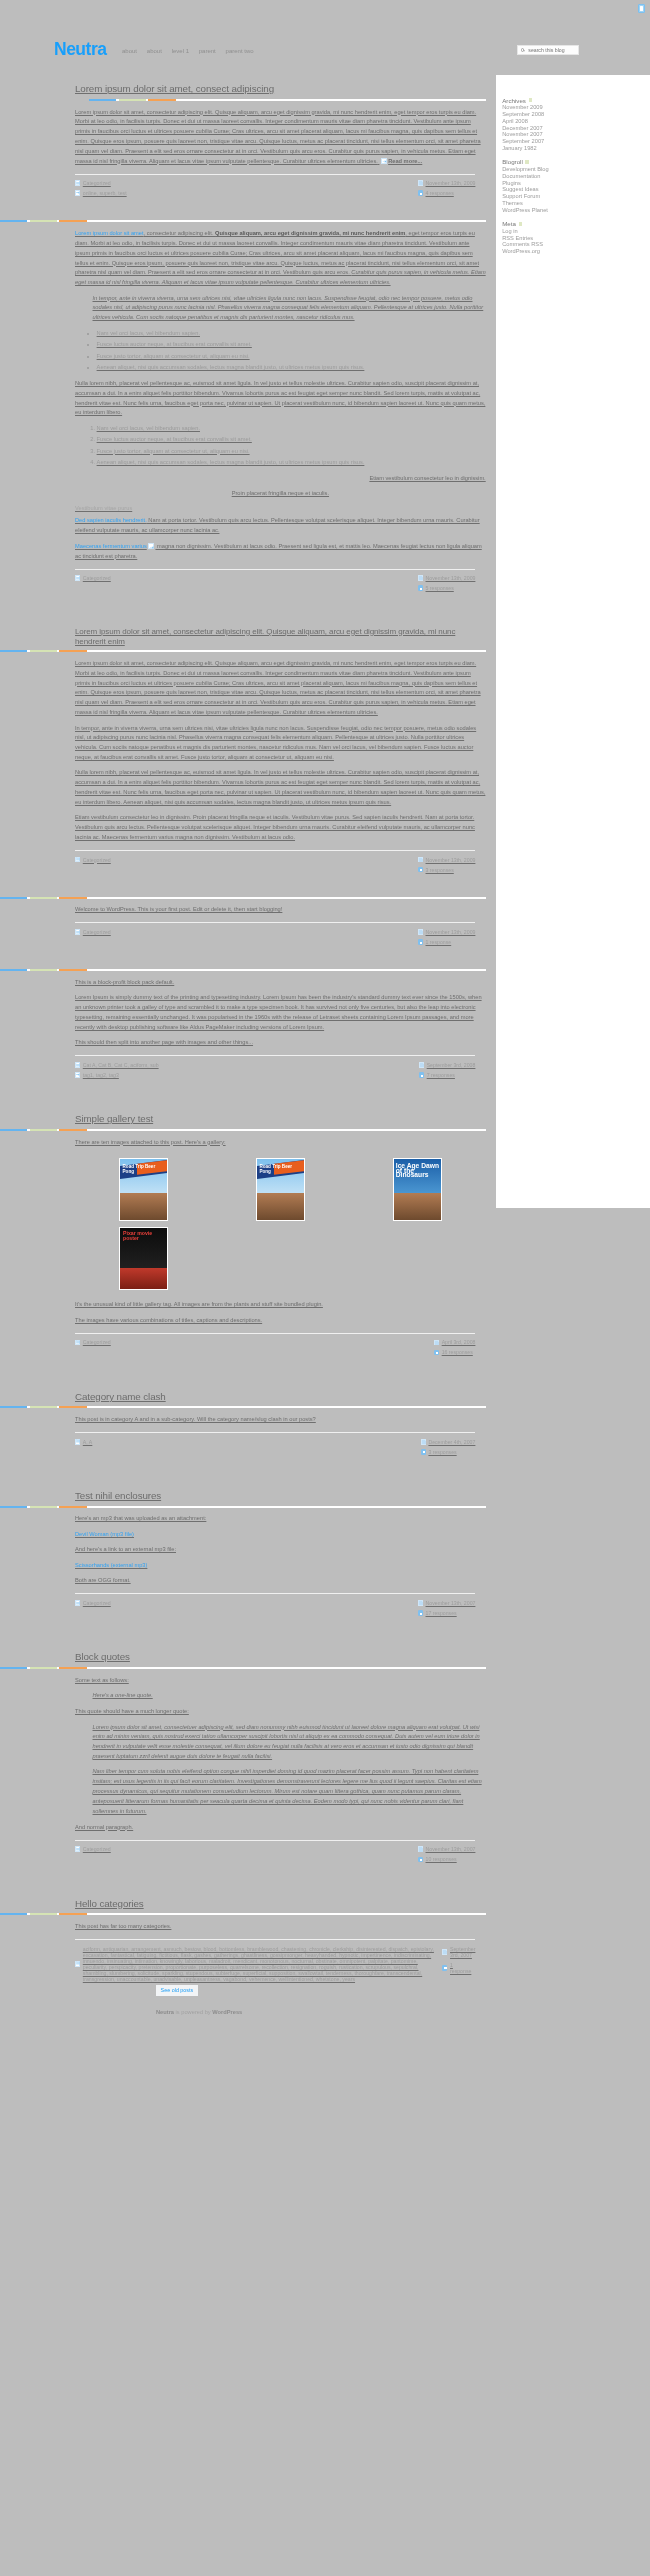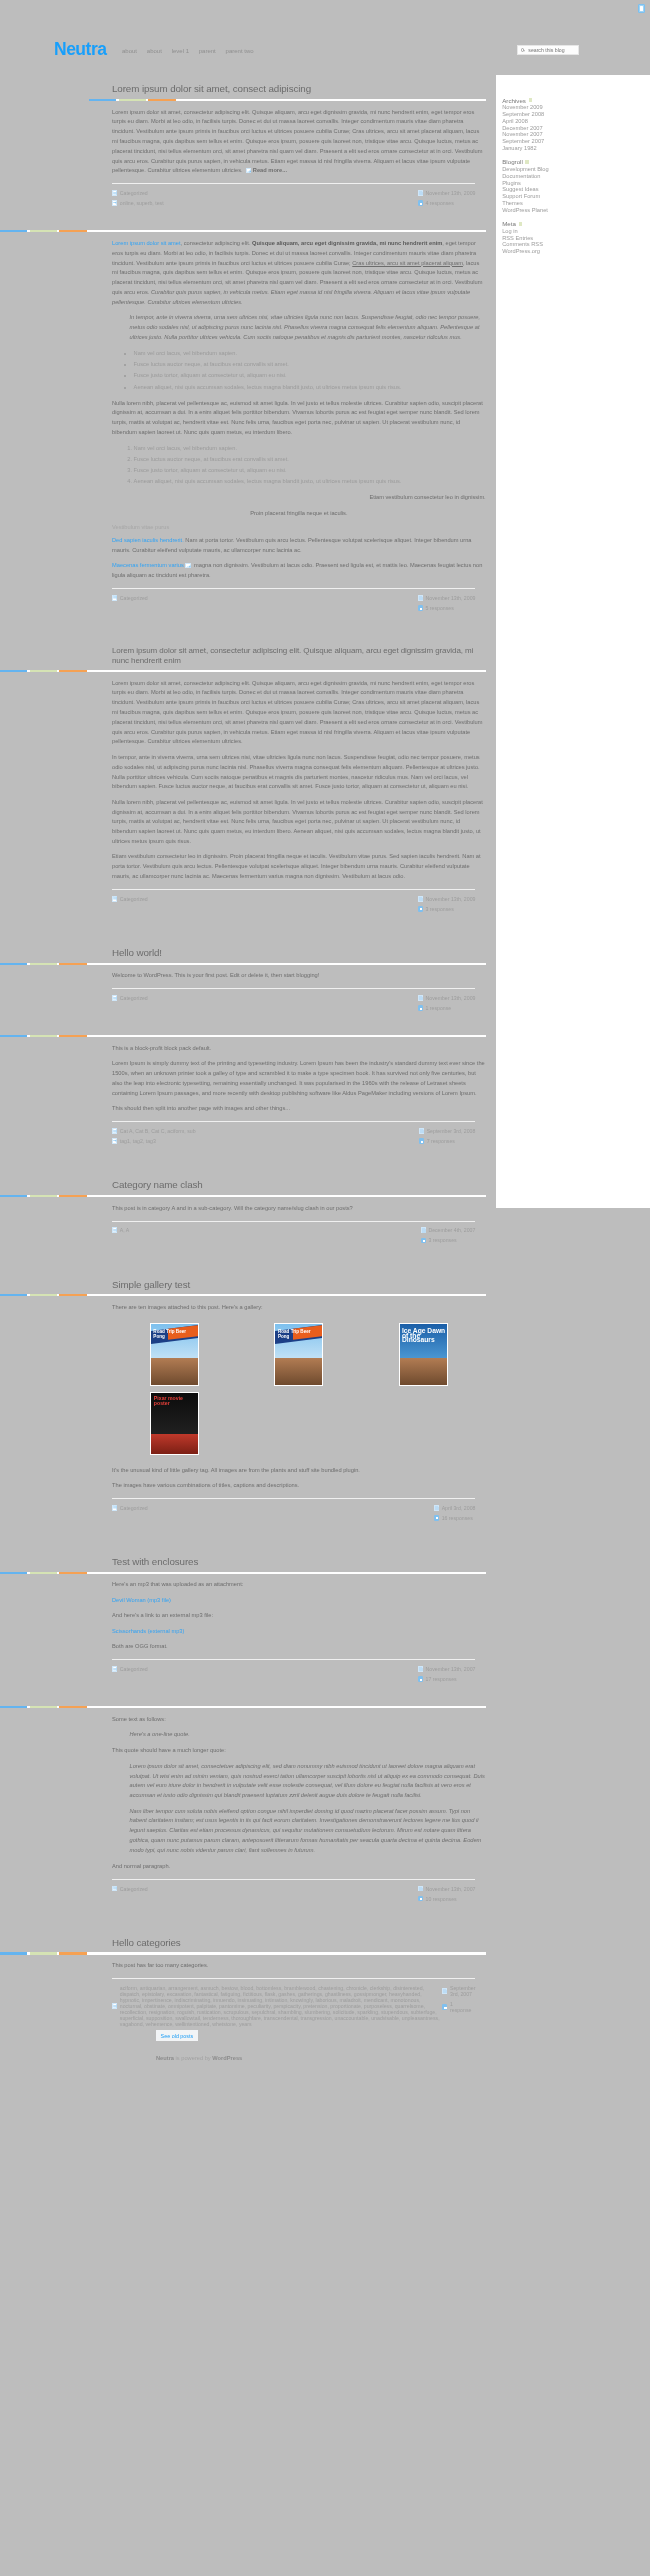--- a/index.html
+++ b/index.html
@@ -69,21 +69,21 @@
     font-size:6.2px; color:#777; margin:0 0 0.5px 0; font-weight:normal;
     display:flex; align-items:center; gap:2.6px;
   }
   .side-h .sq { width:3.6px;height:3.6px;background:#dfe8c4; display:inline-block; }
   .side-list { list-style:none; margin:0 0 6.7px 0; padding:0; }
   .side-list li { line-height:6.8px; }
   .side-list a { color:#9b9b9b; font-size:5.7px; }
 
   
   .post { position:relative; padding:0 0 0 0; }
-  .post-inner { padding-left:112px; padding-right:10.3px; }
+  .post-inner { padding-left:75px; padding-right:10.3px;text-decoration:underline; }
   h2.post-title {
     font-size:9.8px; font-weight:normal; color:#6c6c6c;
     margin:0; padding:11.3px 0 3.1px 0; line-height:12.4px;
     letter-spacing:-0.1px;
   }
   h2.post-title.small { font-size:8px; line-height:10.3px; }
 
   
   .divider { display:flex; height:2.1px; margin:0 10.3px 0 0; }
   .divider .c1 { width:27px; background:#64b4f0; }
@@ -351,23 +351,20 @@
                   <span class="ic cmt"></span>
                   <span>3 responses</span>
                 </div>
             </div>
           </div>
         </div>
         <div class="post-spacer"></div>
       </article>
 
       <article class="post">
-        <div class="post-inner">
-          <h2 class="post-title">Hello world!</h2>
-        </div>
         <div class="divider">
           <span class="c1"></span>
           <span class="c2"></span>
           <span class="c3"></span>
           <span class="c4"></span>
           <span class="c5"></span>
           <span class="c6"></span>
         </div>
         <div class="post-inner">
           <div class="entry">
@@ -424,59 +421,20 @@
                 </div>
             </div>
             <div class="col">
               <div class="row">
                   <span class="ic cal"></span>
                   <span>September 3rd, 2008</span>
                 </div>
               <div class="row">
                   <span class="ic cmt"></span>
                   <span>7 responses</span>
-                </div>
-            </div>
-          </div>
-        </div>
-        <div class="post-spacer"></div>
-      </article>
-
-      <article class="post">
-        <div class="post-inner">
-          <h2 class="post-title">Category name clash</h2>
-        </div>
-        <div class="divider">
-          <span class="c1"></span>
-          <span class="c2"></span>
-          <span class="c3"></span>
-          <span class="c4"></span>
-          <span class="c5"></span>
-          <span class="c6"></span>
-        </div>
-        <div class="post-inner">
-          <div class="entry">
-            <p>This post is in category A and in a sub-category. Will the category name/slug clash in our posts?</p>
-          </div>
-          <div class="meta-sep"></div>
-          <div class="post-meta">
-            <div class="col">
-              <div class="row">
-                  <span class="ic cat"></span>
-                  <span>A, A</span>
-                </div>
-            </div>
-            <div class="col">
-              <div class="row">
-                  <span class="ic cal"></span>
-                  <span>December 4th, 2007</span>
-                </div>
-              <div class="row">
-                  <span class="ic cmt"></span>
-                  <span>3 responses</span>
                 </div>
             </div>
           </div>
         </div>
         <div class="post-spacer"></div>
       </article>
 
       <article class="post">
         <div class="post-inner">
           <h2 class="post-title">Simple gallery test</h2>
@@ -547,21 +505,60 @@
                   <span>16 responses</span>
                 </div>
             </div>
           </div>
         </div>
         <div class="post-spacer"></div>
       </article>
 
       <article class="post">
         <div class="post-inner">
-          <h2 class="post-title">Test with enclosures</h2>
+          <h2 class="post-title">Category name clash</h2>
+        </div>
+        <div class="divider">
+          <span class="c1"></span>
+          <span class="c2"></span>
+          <span class="c3"></span>
+          <span class="c4"></span>
+          <span class="c5"></span>
+          <span class="c6"></span>
+        </div>
+        <div class="post-inner">
+          <div class="entry">
+            <p>This post is in category A and in a sub-category. Will the category name/slug clash in our posts?</p>
+          </div>
+          <div class="meta-sep"></div>
+          <div class="post-meta">
+            <div class="col">
+              <div class="row">
+                  <span class="ic cat"></span>
+                  <span>A, A</span>
+                </div>
+            </div>
+            <div class="col">
+              <div class="row">
+                  <span class="ic cal"></span>
+                  <span>December 4th, 2007</span>
+                </div>
+              <div class="row">
+                  <span class="ic cmt"></span>
+                  <span>3 responses</span>
+                </div>
+            </div>
+          </div>
+        </div>
+        <div class="post-spacer"></div>
+      </article>
+
+      <article class="post">
+        <div class="post-inner">
+          <h2 class="post-title">Test nihil enclosures</h2>
         </div>
         <div class="divider">
           <span class="c1"></span>
           <span class="c2"></span>
           <span class="c3"></span>
           <span class="c4"></span>
           <span class="c5"></span>
           <span class="c6"></span>
         </div>
         <div class="post-inner">
@@ -589,20 +586,23 @@
                   <span class="ic cmt"></span>
                   <span>17 responses</span>
                 </div>
             </div>
           </div>
         </div>
         <div class="post-spacer"></div>
       </article>
 
       <article class="post">
+        <div class="post-inner">
+          <h2 class="post-title">Block quotes</h2>
+        </div>
         <div class="divider">
           <span class="c1"></span>
           <span class="c2"></span>
           <span class="c3"></span>
           <span class="c4"></span>
           <span class="c5"></span>
           <span class="c6"></span>
         </div>
         <div class="post-inner">
           <div class="entry">

